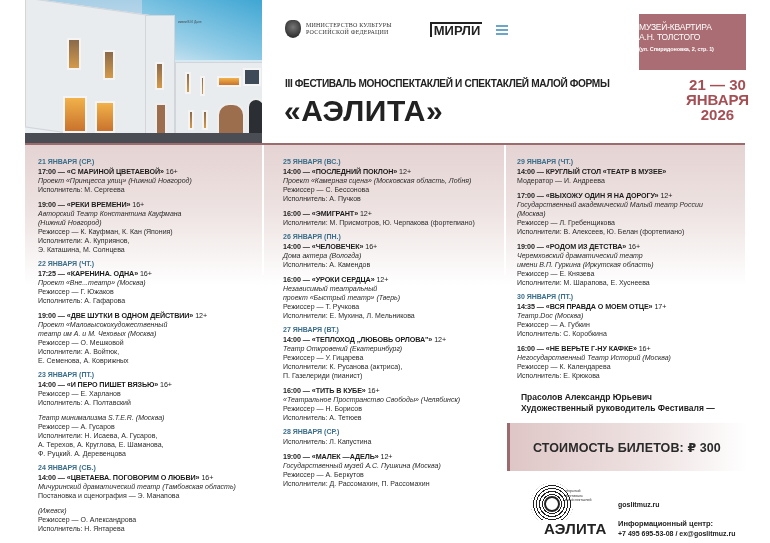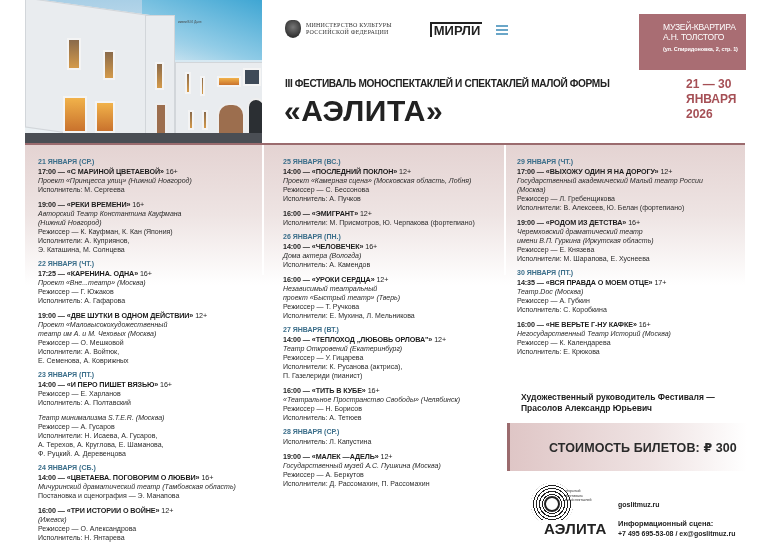--- a/index.html
+++ b/index.html
@@ -25,28 +25,28 @@
   .ministry-text { font-family: "Liberation Serif", serif; font-size: 6px; line-height: 7px; color: #333; text-transform: uppercase; letter-spacing: 0.2px; }
   .mirli { display: flex; align-items: flex-end; gap: 14px; }
   .mirli-word { font-family: "Liberation Sans", sans-serif; font-weight: bold; font-size: 13px; color: #222;
     border-left: 2px solid #222; border-top: 2px solid #222; padding: 0 2px; line-height: 13px; }
   .mirli-lines { display: flex; flex-direction: column; gap: 2px; margin-bottom: 2px; }
   .mirli-lines span { display: block; width: 12px; height: 2px; background: #6aa6c8; }
   .mirli-sub { font-size: 3px; color: #444; position: absolute; left: 178px; top: 20px; }
 
   
   .venue { position: absolute; left: 639px; top: 14px; width: 107px; height: 56px; background: #a96d73;
-    color: #fff; padding: 8px 0 0 24px; }
+    color: #fff; padding: 8px 0 0 0; }
   .venue .v1 { font-family: "Liberation Sans Narrow","Liberation Sans",sans-serif; font-size: 8.5px; line-height: 10px; letter-spacing: -0.2px; }
   .venue .v3 { font-size: 5.5px; font-weight: bold; margin-top: 4px; letter-spacing: -0.1px; }
 
   .subtitle { position: absolute; left: 285px; top: 77px; font-size: 11px; font-weight: bold; color: #222;
     letter-spacing: -0.4px; transform: scaleX(0.92); transform-origin: left; }
   .title { position: absolute; left: 284px; top: 94px; font-size: 30px; font-weight: bold; color: #222; letter-spacing: 0.5px; }
-  .dates { position: absolute; left: 686px; top: 77px; font-size: 12px; line-height: 15px; font-weight: bold; color: #a54f55; text-align: left; }
+  .dates { position: absolute; left: 686px; top: 77px; font-size: 15px; line-height: 15px; font-weight: bold; color: #a54f55; text-align: center; }
 
   
   .band { position: absolute; left: 25px; top: 143px; width: 720px; height: 2px; background: #9b6b6e; }
 
   
   .col { position: absolute; top: 145px; padding: 10px 0 0 13px; }
   .col-bg { position: absolute; top: 145px; height: 140px;
     background: linear-gradient(180deg, #e4d3d2 0%, #eee4e3 50%, rgba(255,255,255,0) 100%); }
   .col-sep { position: absolute; top: 145px; width: 2px; height: 130px; background: #ffffff; }
 
@@ -55,21 +55,21 @@
   .ev-title { font-size: 7.2px; line-height: 9px; font-weight: bold; color: #1c1c1c; letter-spacing: -0.1px; }
   .ev-title .age { font-weight: normal; margin-top: 32px; }
   .ev-line { font-size: 7px; line-height: 9px; color: #2a2a2a; }
   .ev-line.it { font-style: italic; }
 
   .director { position: absolute; left: 521px; top: 392px; font-size: 8.5px; line-height: 11px; font-weight: bold; color: #1c1c1c; }
 
   .price { position: absolute; left: 507px; top: 423px; width: 240px; height: 48px;
     border-left: 3px solid #9b6b6e;
     background: linear-gradient(90deg, #dfc6c6 0%, #efe3e3 60%, rgba(255,255,255,0.2) 100%);
-    display: flex; align-items: center; padding-left: 39px; }
+    display: flex; align-items: center; padding-left: 23px; }
   .price span { font-size: 12.5px; font-weight: bold; color: #2a2a2a; letter-spacing: 0.1px; }
 
   
   .flogo { position: absolute; left: 529px; top: 481px; width: 80px; height: 56px; }
   .disc { position: absolute; left: 2px; top: 2px; width: 42px; height: 42px; border-radius: 50%;
     background: repeating-radial-gradient(circle, #222 0 1px, #fff 1px 3px); }
   .disc-center { position: absolute; left: 13px; top: 13px; width: 16px; height: 16px; border-radius: 50%; background: #fff; border: 2px solid #222; }
   .flogo-small { position: absolute; left: 36px; top: 8px; font-size: 3.5px; line-height: 4.5px; color: #333; }
   .flogo-word { position: absolute; left: 14px; top: 39px; font-size: 15px; font-weight: bold; color: #222; letter-spacing: 0.3px; background: #fff; padding: 0 1px; }
 
@@ -185,21 +185,20 @@
       <div class="ev-line">А. Терехов, А. Круглова, Е. Шаманова,</div>
       <div class="ev-line">Ф. Руцкий. А. Деревенцова</div>
     </div>
     <div class="day">24 ЯНВАРЯ (СБ.)</div>
     <div class="ev">
       <div class="ev-title"><span>14:00 — «ЦВЕТАЕВА. ПОГОВОРИМ О ЛЮБВИ»</span> <span class="age">16+</span></div>
       <div class="ev-line it">Мичуринский драматический театр (Тамбовская область)</div>
       <div class="ev-line">Постановка и сценография — Э. Манапова</div>
     </div>
     <div class="ev">
-      <div class="ev-title"><span>16:00 — «ТРИ ИСТОРИИ О ВОЙНЕ»</span> <span class="age">12+</span></div>
       <div class="ev-line it">(Ижевск)</div>
       <div class="ev-line">Режиссер — О. Александрова</div>
       <div class="ev-line">Исполнитель: Н. Янтарева</div>
     </div>
   </div>
 <div class="col" id="col1" style="left:270px;width:235px;">
     <div class="day">25 ЯНВАРЯ (ВС.)</div>
     <div class="ev">
       <div class="ev-title"><span>14:00 — «ПОСЛЕДНИЙ ПОКЛОН»</span> <span class="age">12+</span></div>
       <div class="ev-line it">Проект «Камерная сцена» (Московская область, Лобня)</div>
@@ -244,20 +243,24 @@
     <div class="ev">
       <div class="ev-title"><span>19:00 — «МАЛЕК —АДЕЛЬ»</span> <span class="age">12+</span></div>
       <div class="ev-line it">Государственный музей А.С. Пушкина (Москва)</div>
       <div class="ev-line">Режиссер — А. Беркутов</div>
       <div class="ev-line">Исполнители: Д. Рассомахин, П. Рассомахин</div>
     </div>
   </div>
 <div class="col" id="col2" style="left:504px;width:245px;">
     <div class="day">29 ЯНВАРЯ (ЧТ.)</div>
     <div class="ev">
+      <div class="ev-title"><span>14:00 — КРУГЛЫЙ СТОЛ «ТЕАТР В МУЗЕЕ»</span> <span class="age"></span></div>
+      <div class="ev-line">Модератор — И. Андреева</div>
+    </div>
+    <div class="ev">
       <div class="ev-title"><span>17:00 — «ВЫХОЖУ ОДИН Я НА ДОРОГУ»</span> <span class="age">12+</span></div>
       <div class="ev-line it">Государственный академический Малый театр России</div>
       <div class="ev-line it">(Москва)</div>
       <div class="ev-line">Режиссер — Л. Гребенщикова</div>
       <div class="ev-line">Исполнители: В. Алексеев, Ю. Белан (фортепиано)</div>
     </div>
     <div class="ev">
       <div class="ev-title"><span>19:00 — «РОДОМ ИЗ ДЕТСТВА»</span> <span class="age">16+</span></div>
       <div class="ev-line it">Черемховский драматический театр</div>
       <div class="ev-line it">имени В.П. Гуркина (Иркутская область)</div>
@@ -273,37 +276,37 @@
     </div>
     <div class="ev">
       <div class="ev-title"><span>16:00 — «НЕ ВЕРЬТЕ Г-НУ КАФКЕ»</span> <span class="age">16+</span></div>
       <div class="ev-line it">Негосударственный Театр Историй (Москва)</div>
       <div class="ev-line">Режиссер — К. Календарева</div>
       <div class="ev-line">Исполнитель: Е. Крюкова</div>
     </div>
   </div>
 
 <div class="director">
+  <div>Прасолов Александр Юрьевич</div>
   <div>Художественный руководитель Фестиваля —</div>
-  <div>Прасолов Александр Юрьевич</div>
 </div>
 
 <div class="price">
   <span>СТОИМОСТЬ БИЛЕТОВ: ₽ 300</span>
 </div>
 
 <div class="flogo">
   <div class="disc">
       <div class="disc-center"></div>
     </div>
   <div class="flogo-small">
     <div>открытый</div>
     <div>фестиваль</div>
     <div>моноспектаклей</div>
   </div>
   <div class="flogo-word">АЭЛИТА</div>
 </div>
 
 <div class="contact">
   <div class="site">goslitmuz.ru</div>
-  <div class="label">Информационный сцена:</div>
+  <div class="label">Информационный центр:</div>
   <div class="phone">+7 495 695-53-08 / ex@goslitmuz.ru</div>
 </div>
 
 </body></html>

